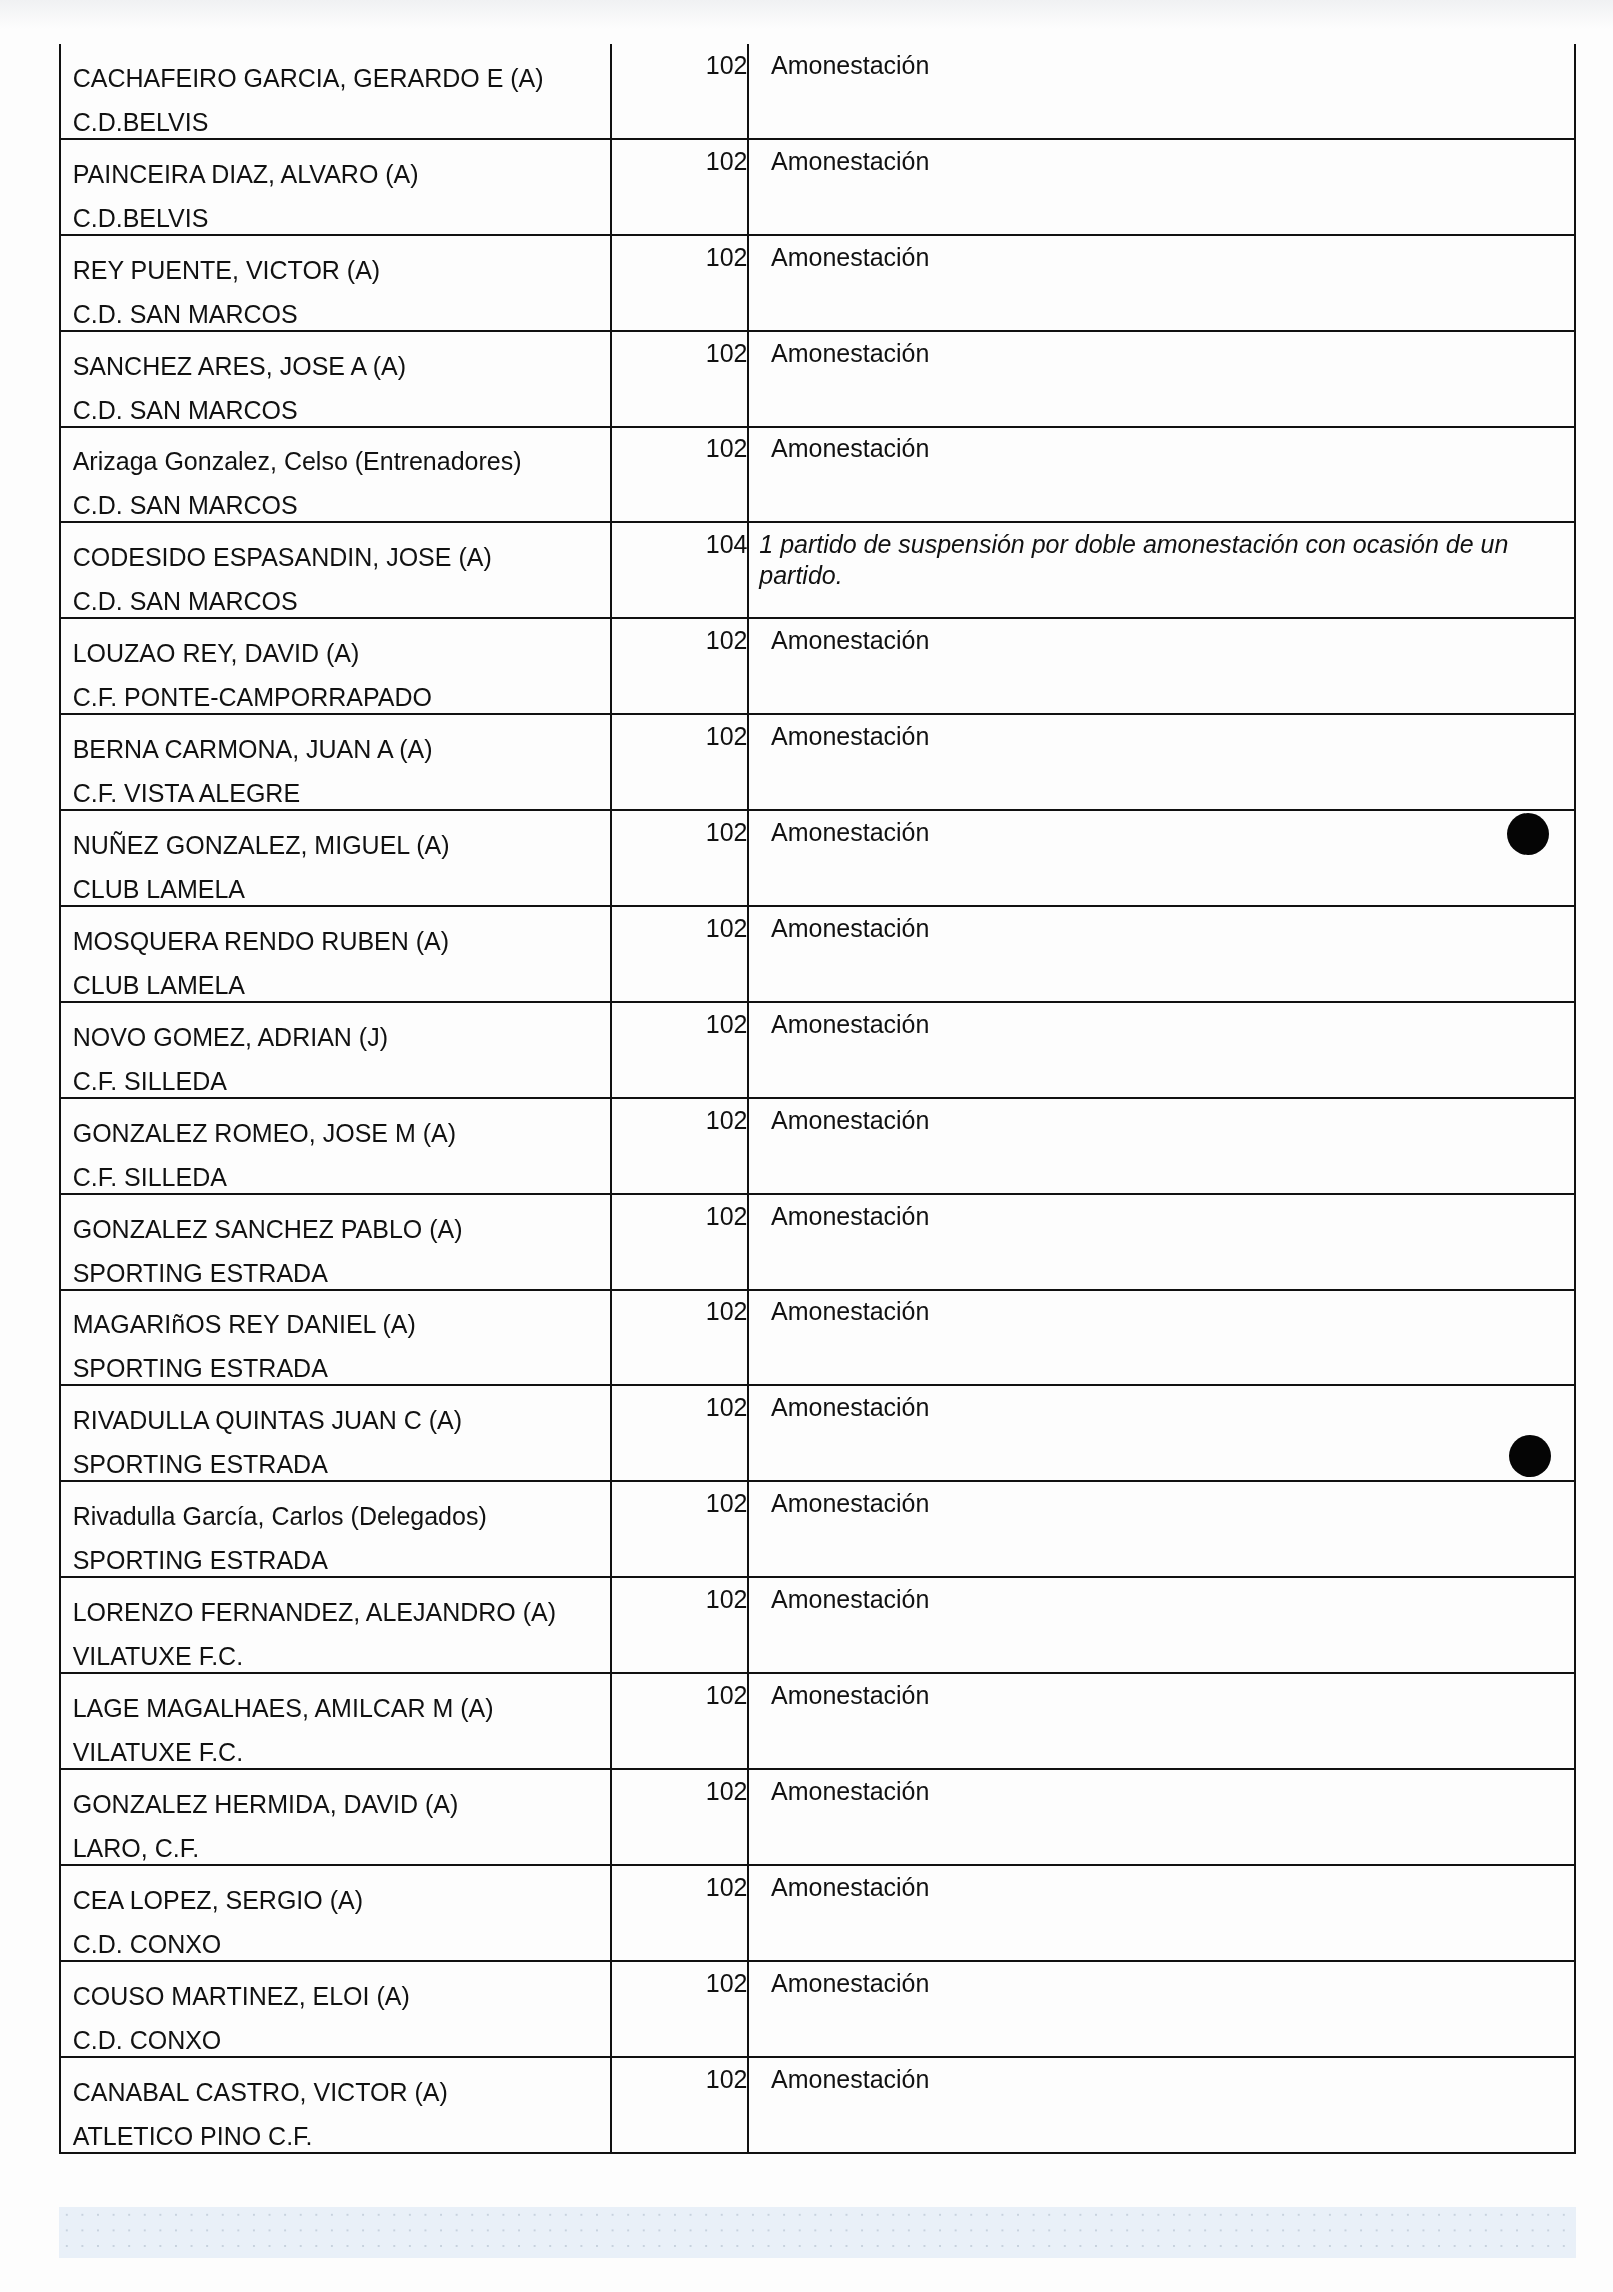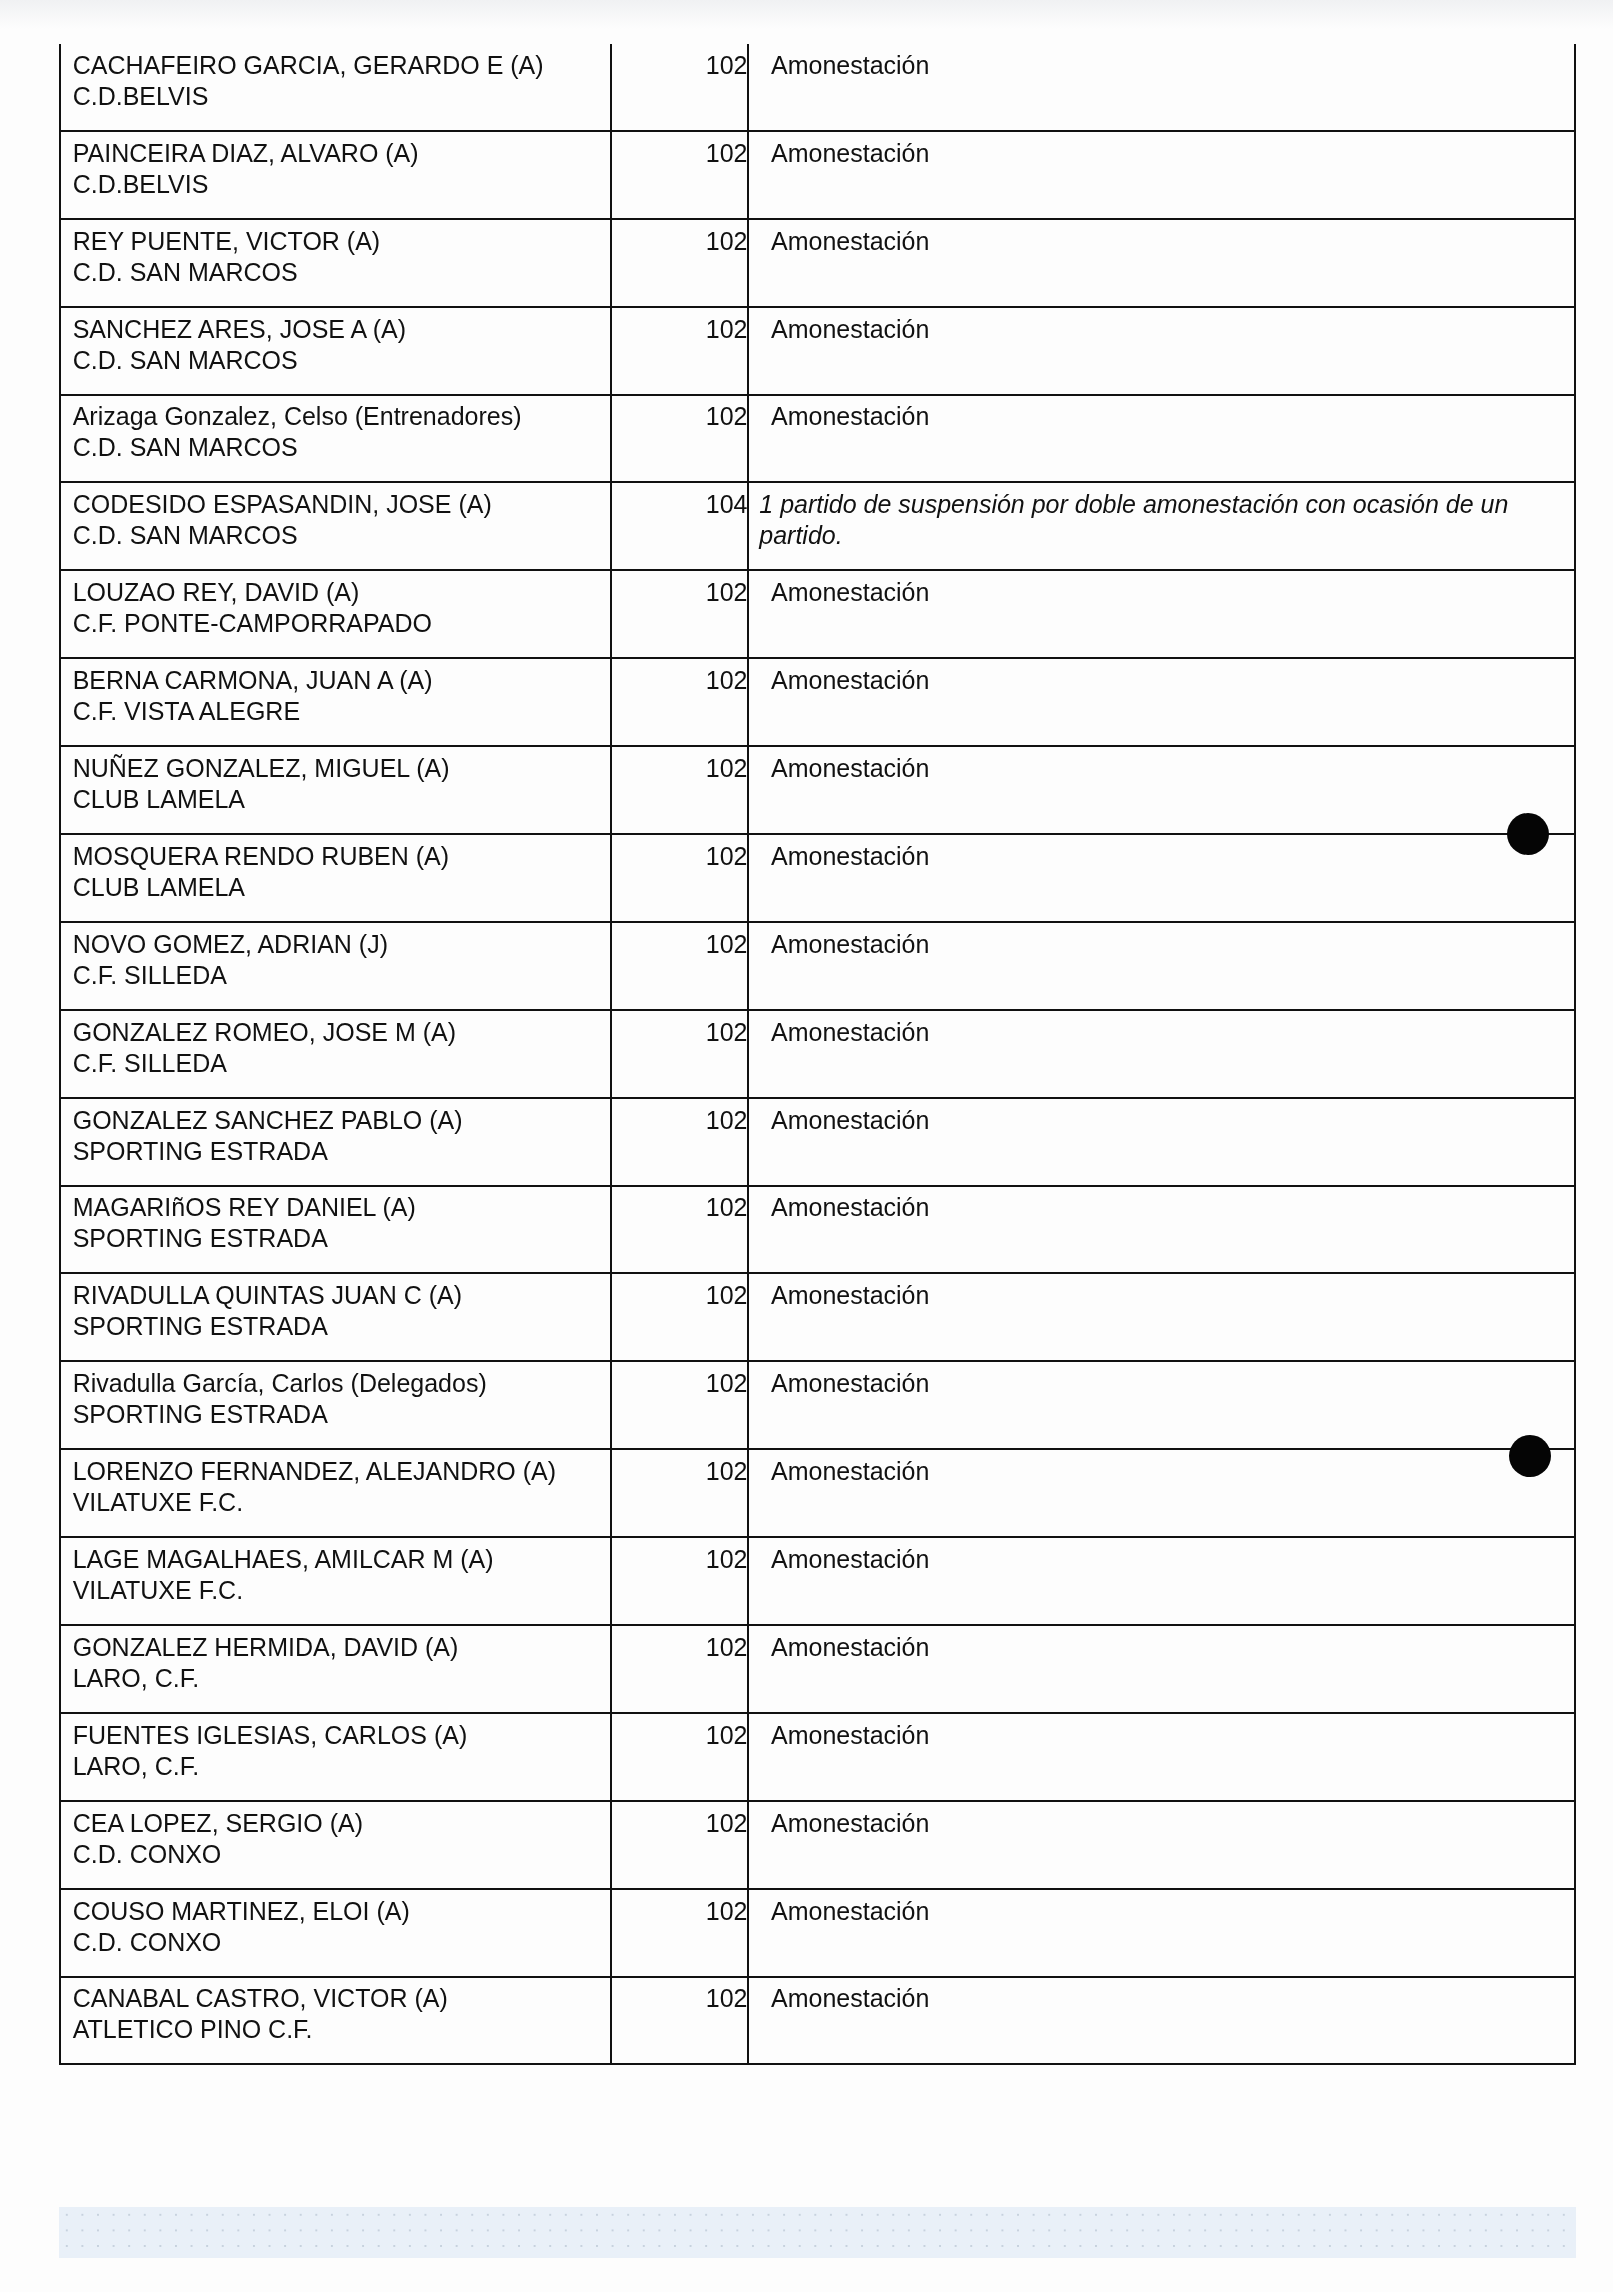--- a/index.html
+++ b/index.html
@@ -16,21 +16,21 @@
     border-collapse: collapse; table-layout: fixed;
   }
   table.sanctions td {
     border: 2px solid #111; vertical-align: top; height: 80px; padding: 0; font-size: 25px; line-height: 31px;
   }
   table.sanctions tr:first-child td { border-top: none; }
   td.c-name { width: 528px; padding: 5.9px 9.8px 0 11.7px !important; }
   td.c-code { width: 135px; text-align: right; padding-top: 5.9px !important; }
   td.c-sanc { padding: 5.9px 39px 0 21.5px !important; position: relative; }
   td.c-sanc.long { padding-left: 9.8px !important; font-style: italic; }
-  .line { display: block; white-space: nowrap; }
+  .line { display: block; white-space: nowrap; margin-top: 13px; }
   .dot {
     position: absolute; width: 42px; height: 42px; border-radius: 50%; background: #050505;
   }
   .bottom-band {
     position: absolute; left: 59px; top: 2207px; width: 1517px; height: 51px;
     background-color: #e9f0f8;
     background-image: radial-gradient(#c7d2de 1px, transparent 1.3px);
     background-size: 15.6px 15.6px;
   }
 </style>
@@ -188,28 +188,20 @@
       <tr>
         <td class="c-name">
           <span class="line">GONZALEZ HERMIDA, DAVID (A)</span>
           <span class="line">LARO, C.F.</span>
         </td>
         <td class="c-code">102</td>
         <td class="c-sanc">Amonestación</td>
       </tr>
       <tr>
         <td class="c-name">
-          <span class="line">FUENTES IGLESIAS, CARLOS (A)</span>
-          <span class="line">LARO, C.F.</span>
-        </td>
-        <td class="c-code">102</td>
-        <td class="c-sanc">Amonestación</td>
-      </tr>
-      <tr>
-        <td class="c-name">
           <span class="line">CEA LOPEZ, SERGIO (A)</span>
           <span class="line">C.D. CONXO</span>
         </td>
         <td class="c-code">102</td>
         <td class="c-sanc">Amonestación</td>
       </tr>
       <tr>
         <td class="c-name">
           <span class="line">COUSO MARTINEZ, ELOI (A)</span>
           <span class="line">C.D. CONXO</span>

